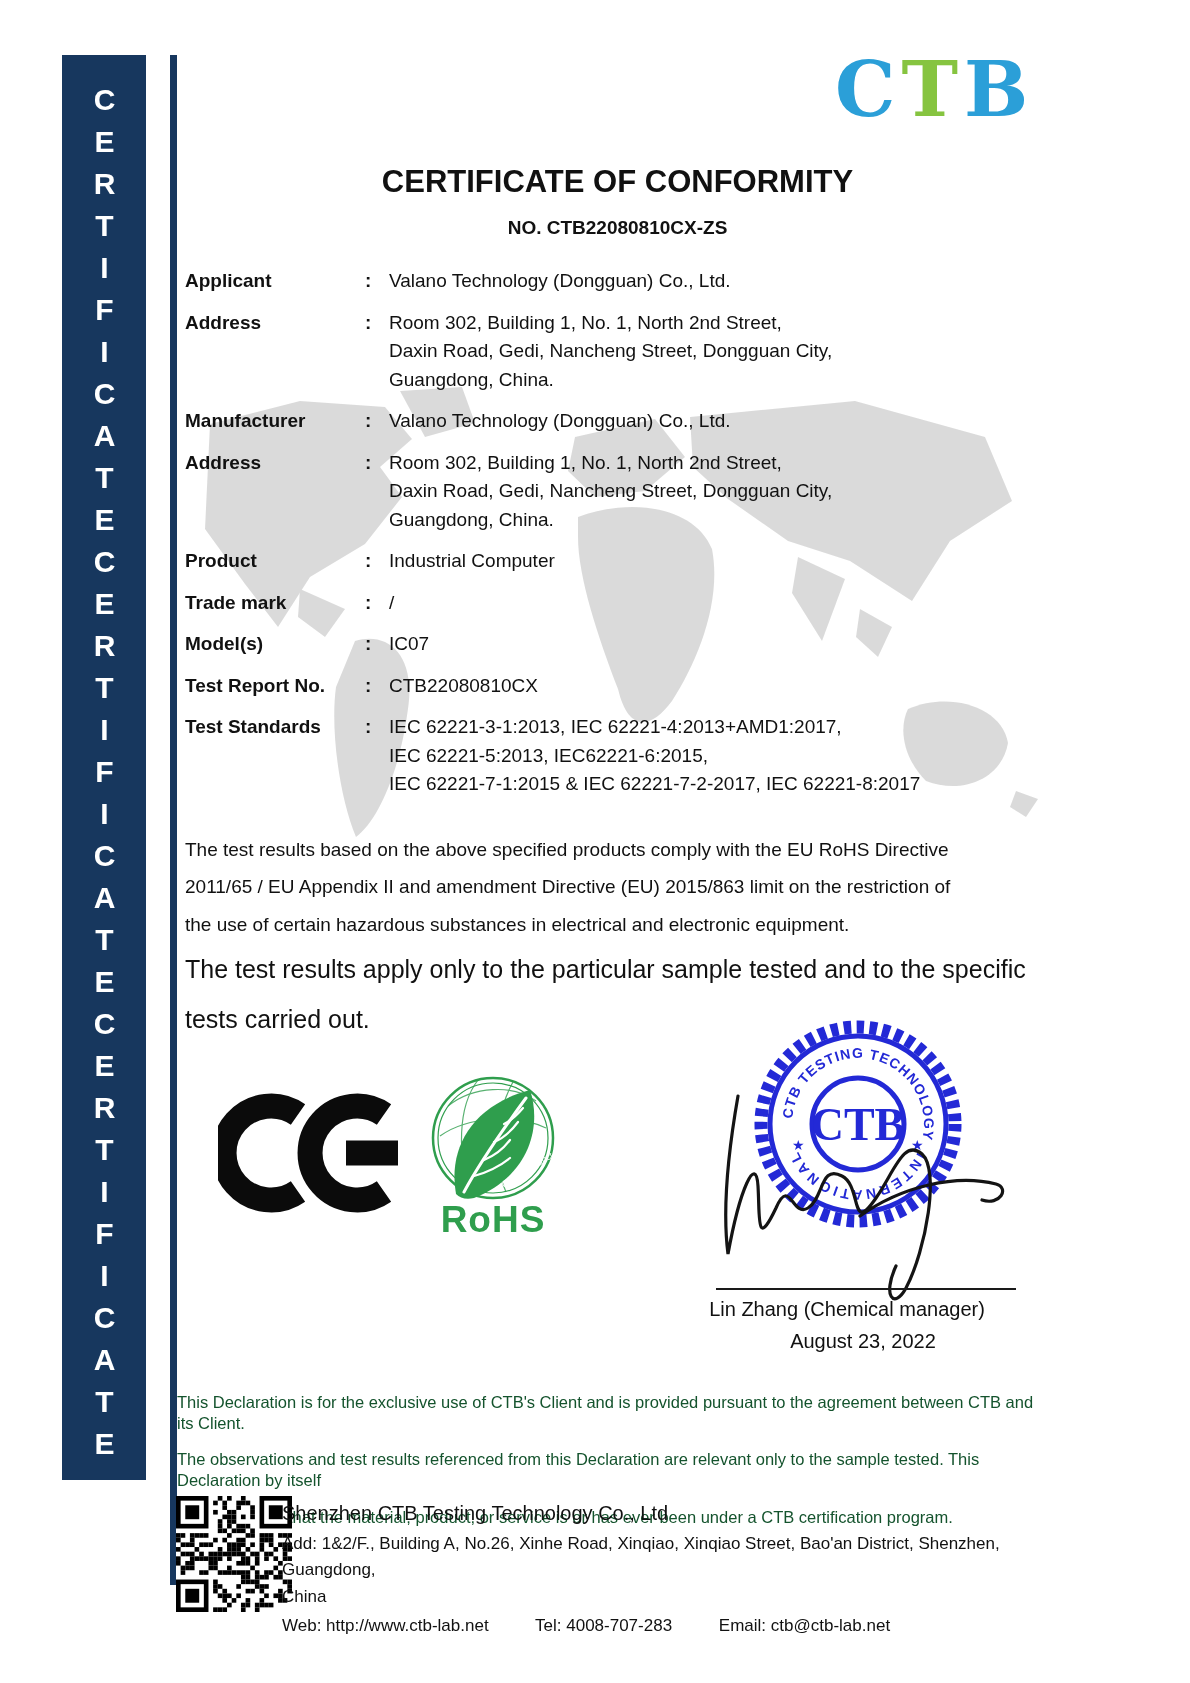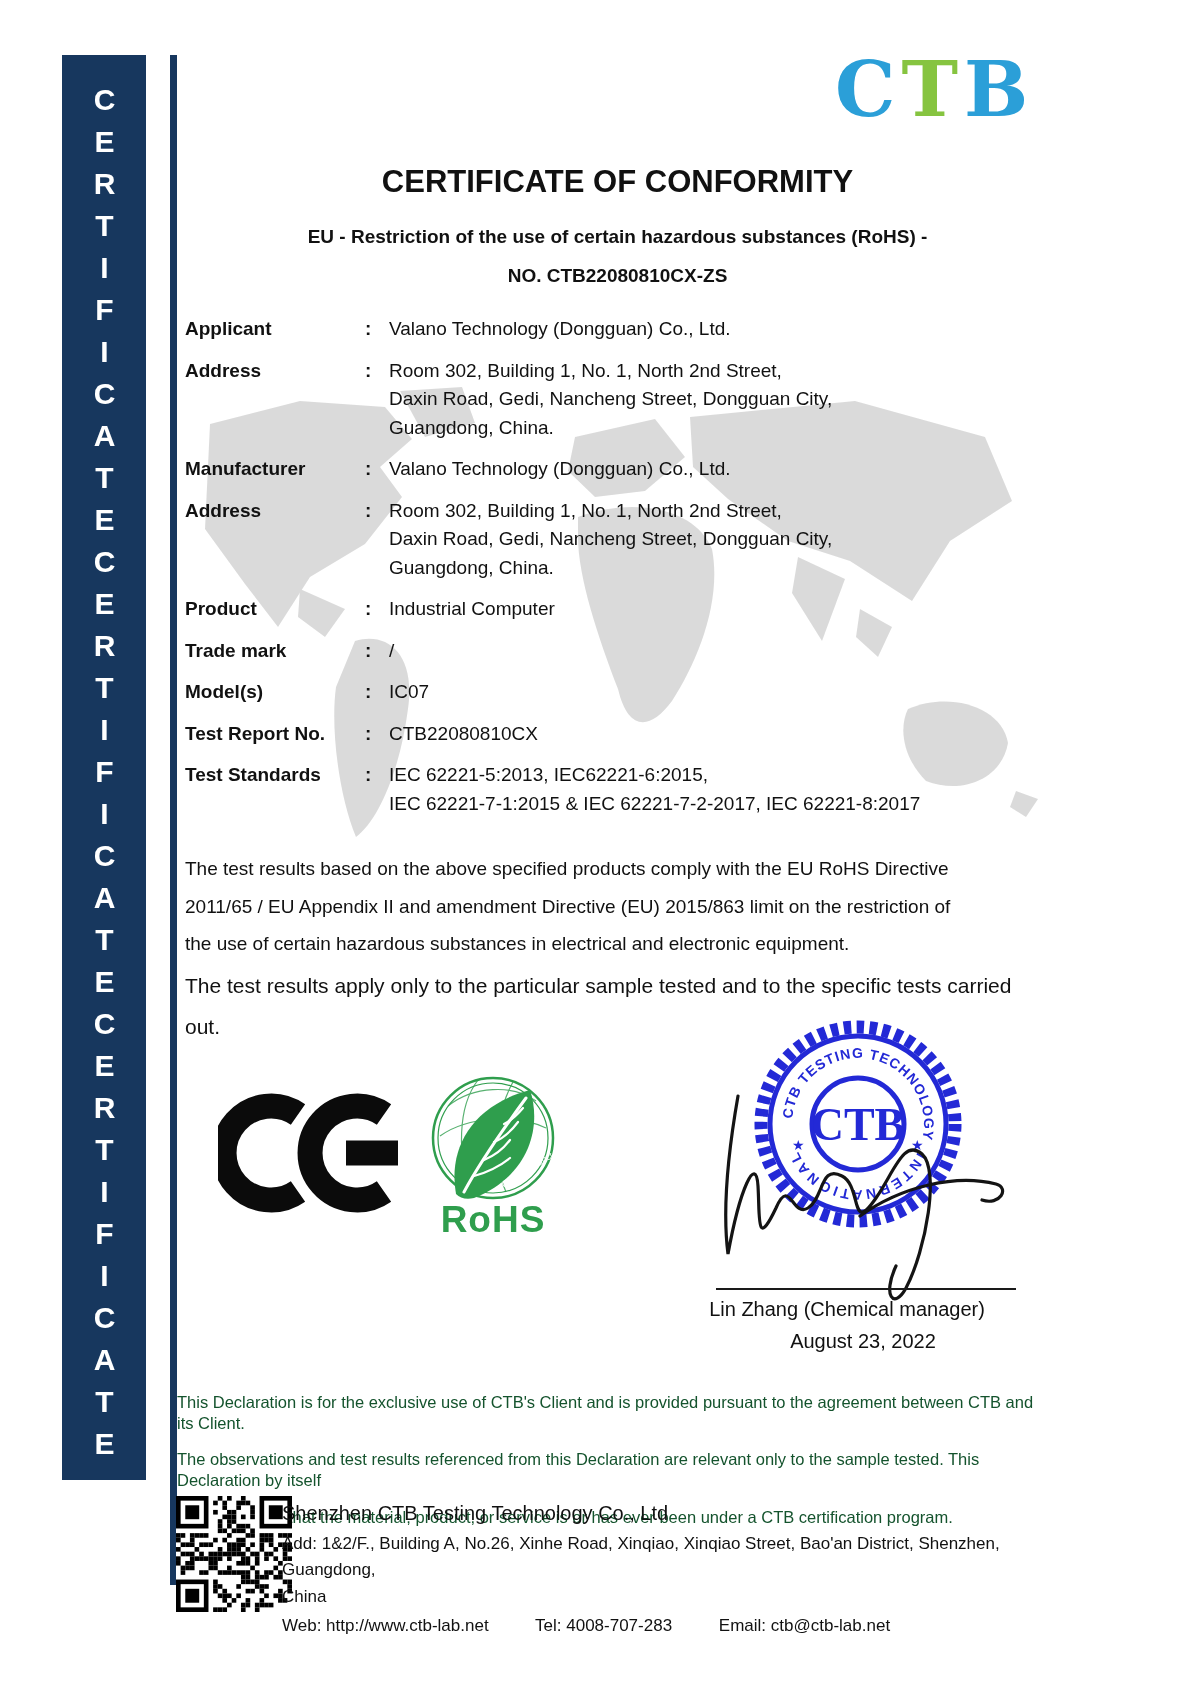--- a/index.html
+++ b/index.html
@@ -32,21 +32,21 @@
   .subtitle { text-align:center; font-weight:bold; font-size:19px; margin-top:26px; }
   .cert-no { text-align:center; font-weight:bold; font-size:19px; margin-top:17px; }
 
   .fields { margin-top:28px; }
   .frow { display:flex; margin-bottom:13px; }
   .flabel { width:180px; font-weight:bold; font-size:19px; line-height:1.5; flex:none; }
   .fcolon { width:24px; font-weight:bold; font-size:19px; line-height:1.5; flex:none; }
   .fvalue { flex:1; font-size:19px; line-height:1.5; }
 
   .stmt { margin-top:32px; font-size:19px; line-height:1.98; }
-  .stmt2 { margin-top:2px; font-size:21px; line-height:1.98; }
+  .stmt2 { margin-top:2px; font-size:25px; line-height:1.98; }
 
   
   .ce-mark { position:absolute; left:218px; top:1078px; z-index:3; }
   .rohs-mark { position:absolute; left:418px; top:1066px; z-index:3; }
   .seal { position:absolute; left:748px; top:1014px; z-index:3; }
   .signature { position:absolute; left:698px; top:1058px; z-index:4; }
 
   .sig-line { position:absolute; left:716px; top:1288px; width:300px; height:2px; background:#1a1a1a; z-index:4; }
   .sig-name { position:absolute; left:672px; top:1298px; width:350px; text-align:center; font-size:20px; z-index:4; }
   .sig-date { position:absolute; left:688px; top:1330px; width:350px; text-align:center; font-size:20px; z-index:4; }
@@ -92,21 +92,20 @@
     <div class="side-word">CERTIFICATE</div>
   </div>
   <div class="vline"></div>
 
   <div class="ctb-logo">
     <span class="blue">C</span><span class="green">T</span><span class="blue">B</span>
   </div>
 
   <div class="content">
     <div class="title">CERTIFICATE OF CONFORMITY</div>
-    <div class="subtitle">EU - Restriction of the use of certain hazardous substances (RoHS) -</div>
     <div class="cert-no">NO. CTB22080810CX-ZS</div>
 
     <div class="fields">
       <div class="frow">
         <div class="flabel">Applicant</div>
         <div class="fcolon">:</div>
         <div class="fvalue">
             <div>Valano Technology (Dongguan) Co., Ltd.</div>
           </div>
       </div>
@@ -160,20 +159,21 @@
         <div class="flabel">Test Report No.</div>
         <div class="fcolon">:</div>
         <div class="fvalue">
             <div>CTB22080810CX</div>
           </div>
       </div>
       <div class="frow">
         <div class="flabel">Test Standards</div>
         <div class="fcolon">:</div>
         <div class="fvalue">
+          <div>IEC 62221-3-1:2013, IEC 62221-4:2013+AMD1:2017,</div>
             <div>IEC 62221-5:2013, IEC62221-6:2015,</div>
             <div>IEC 62221-7-1:2015 &amp; IEC 62221-7-2-2017, IEC 62221-8:2017</div>
         </div>
       </div>
     </div>
 
     <div class="stmt">
       <div>The test results based on the above specified products comply with the EU RoHS Directive</div>
       <div>2011/65 / EU Appendix II and amendment Directive (EU) 2015/863 limit on the restriction of</div>
       <div>the use of certain hazardous substances in electrical and electronic equipment.</div>

